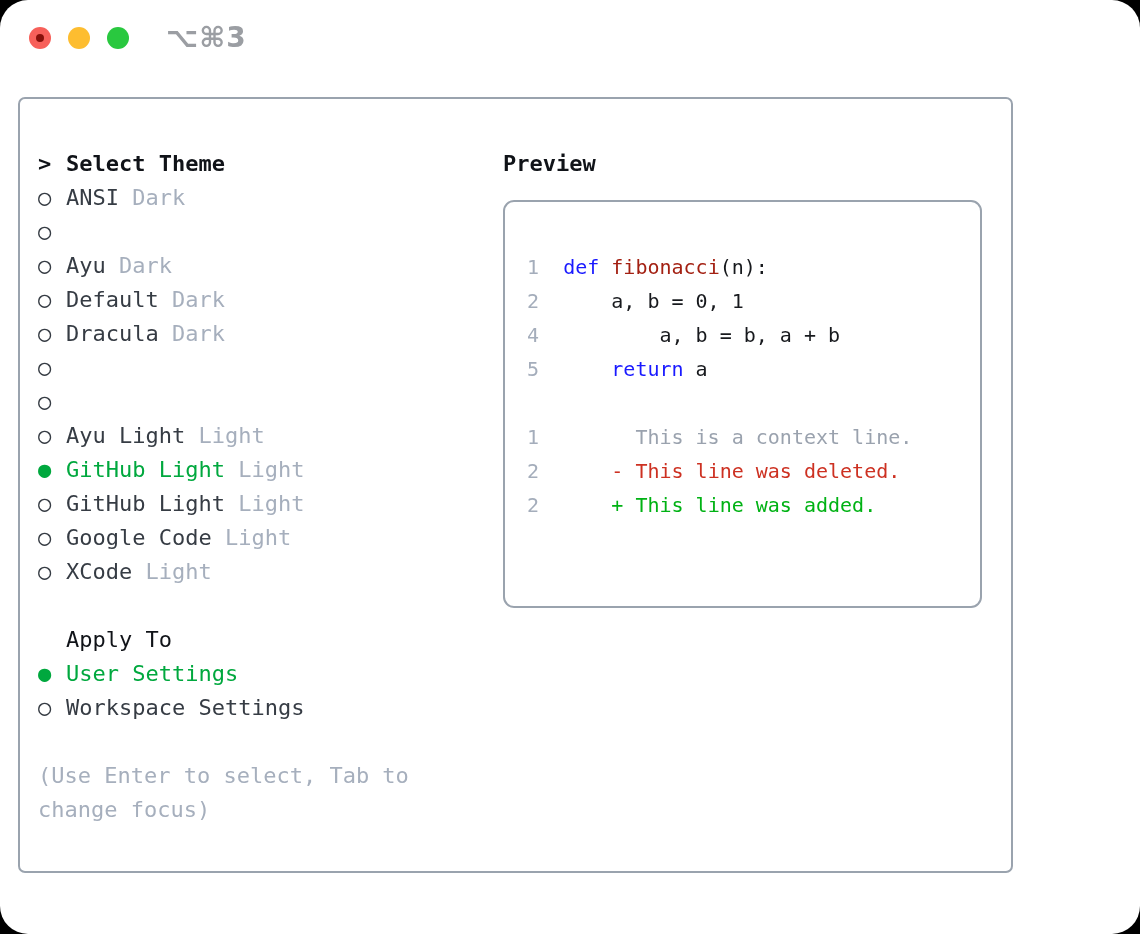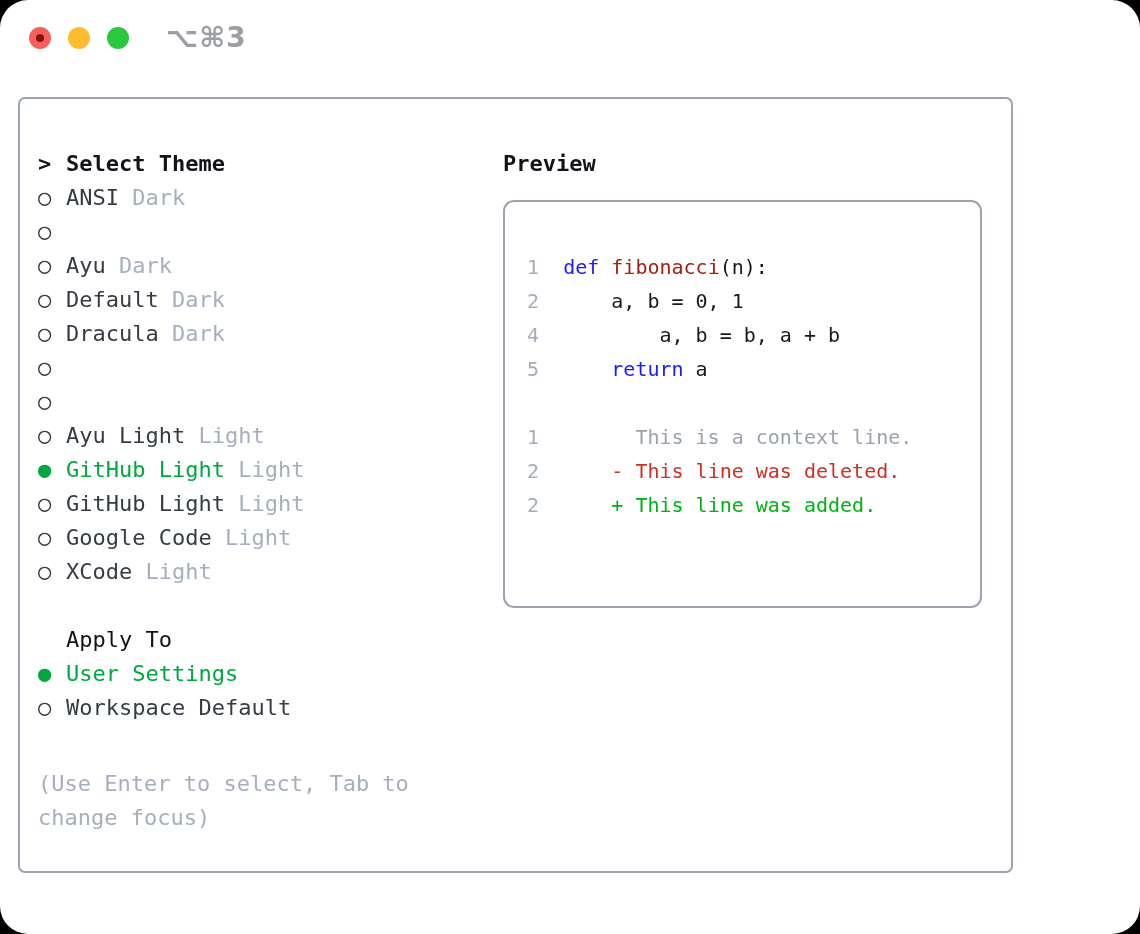--- a/index.html
+++ b/index.html
@@ -42,21 +42,21 @@
   .row { display: flex; height: 34px; line-height: 34px; font-size: 22px; color: var(--text-dark); white-space: pre; }
   .bullet { width: 28px; flex: 0 0 28px; color: var(--text-dark); }
   .bullet.on { color: var(--ui-green); }
   .heading-row { font-weight: bold; color: var(--heading-black); }
   .heading-row .bullet { color: var(--heading-black); font-weight: bold; }
   .row.selected .nm, .row.selected .lbl { color: var(--ui-green); }
   .muted { color: var(--muted-gray); text-align: center; }
   .spacer-row { height: 34px; }
   .subheading { color: var(--heading-black); }
   .help {
-    margin-top: 8px; width: 420px; font-size: 22px; line-height: 34px;
+    margin-top: 0; width: 420px; font-size: 22px; line-height: 34px;
     color: var(--muted-gray);
   }
 
   
   .right-col { position: absolute; left: 483px; top: 48px; }
   .preview-heading {
     font-size: 22px; line-height: 34px; font-weight: bold; color: var(--heading-black);
   }
   .preview-box {
     margin-top: 19px; width: 479px; height: 408px;
@@ -110,21 +110,21 @@
 
       <div class="spacer-row"></div>
 
       <div class="row subheading">
         <span class="bullet"></span>
         <span class="lbl">Apply To</span>
       </div>
 
       <div>
           <div class="row option selected"><span class="bullet on">●</span><span class="lbl">User Settings</span></div>
-          <div class="row option"><span class="bullet">○</span><span class="lbl">Workspace Default</span></div>
+          <div class="row option"><span class="bullet">○</span><span class="lbl">Workspace Settings</span></div>
         </div>
 
       <div class="spacer-row"></div>
 
       <div class="help">(Use Enter to select, Tab to change focus)</div>
     </div>
 
     <div class="right-col">
       <div class="preview-heading">Preview</div>
       <div class="preview-box">

